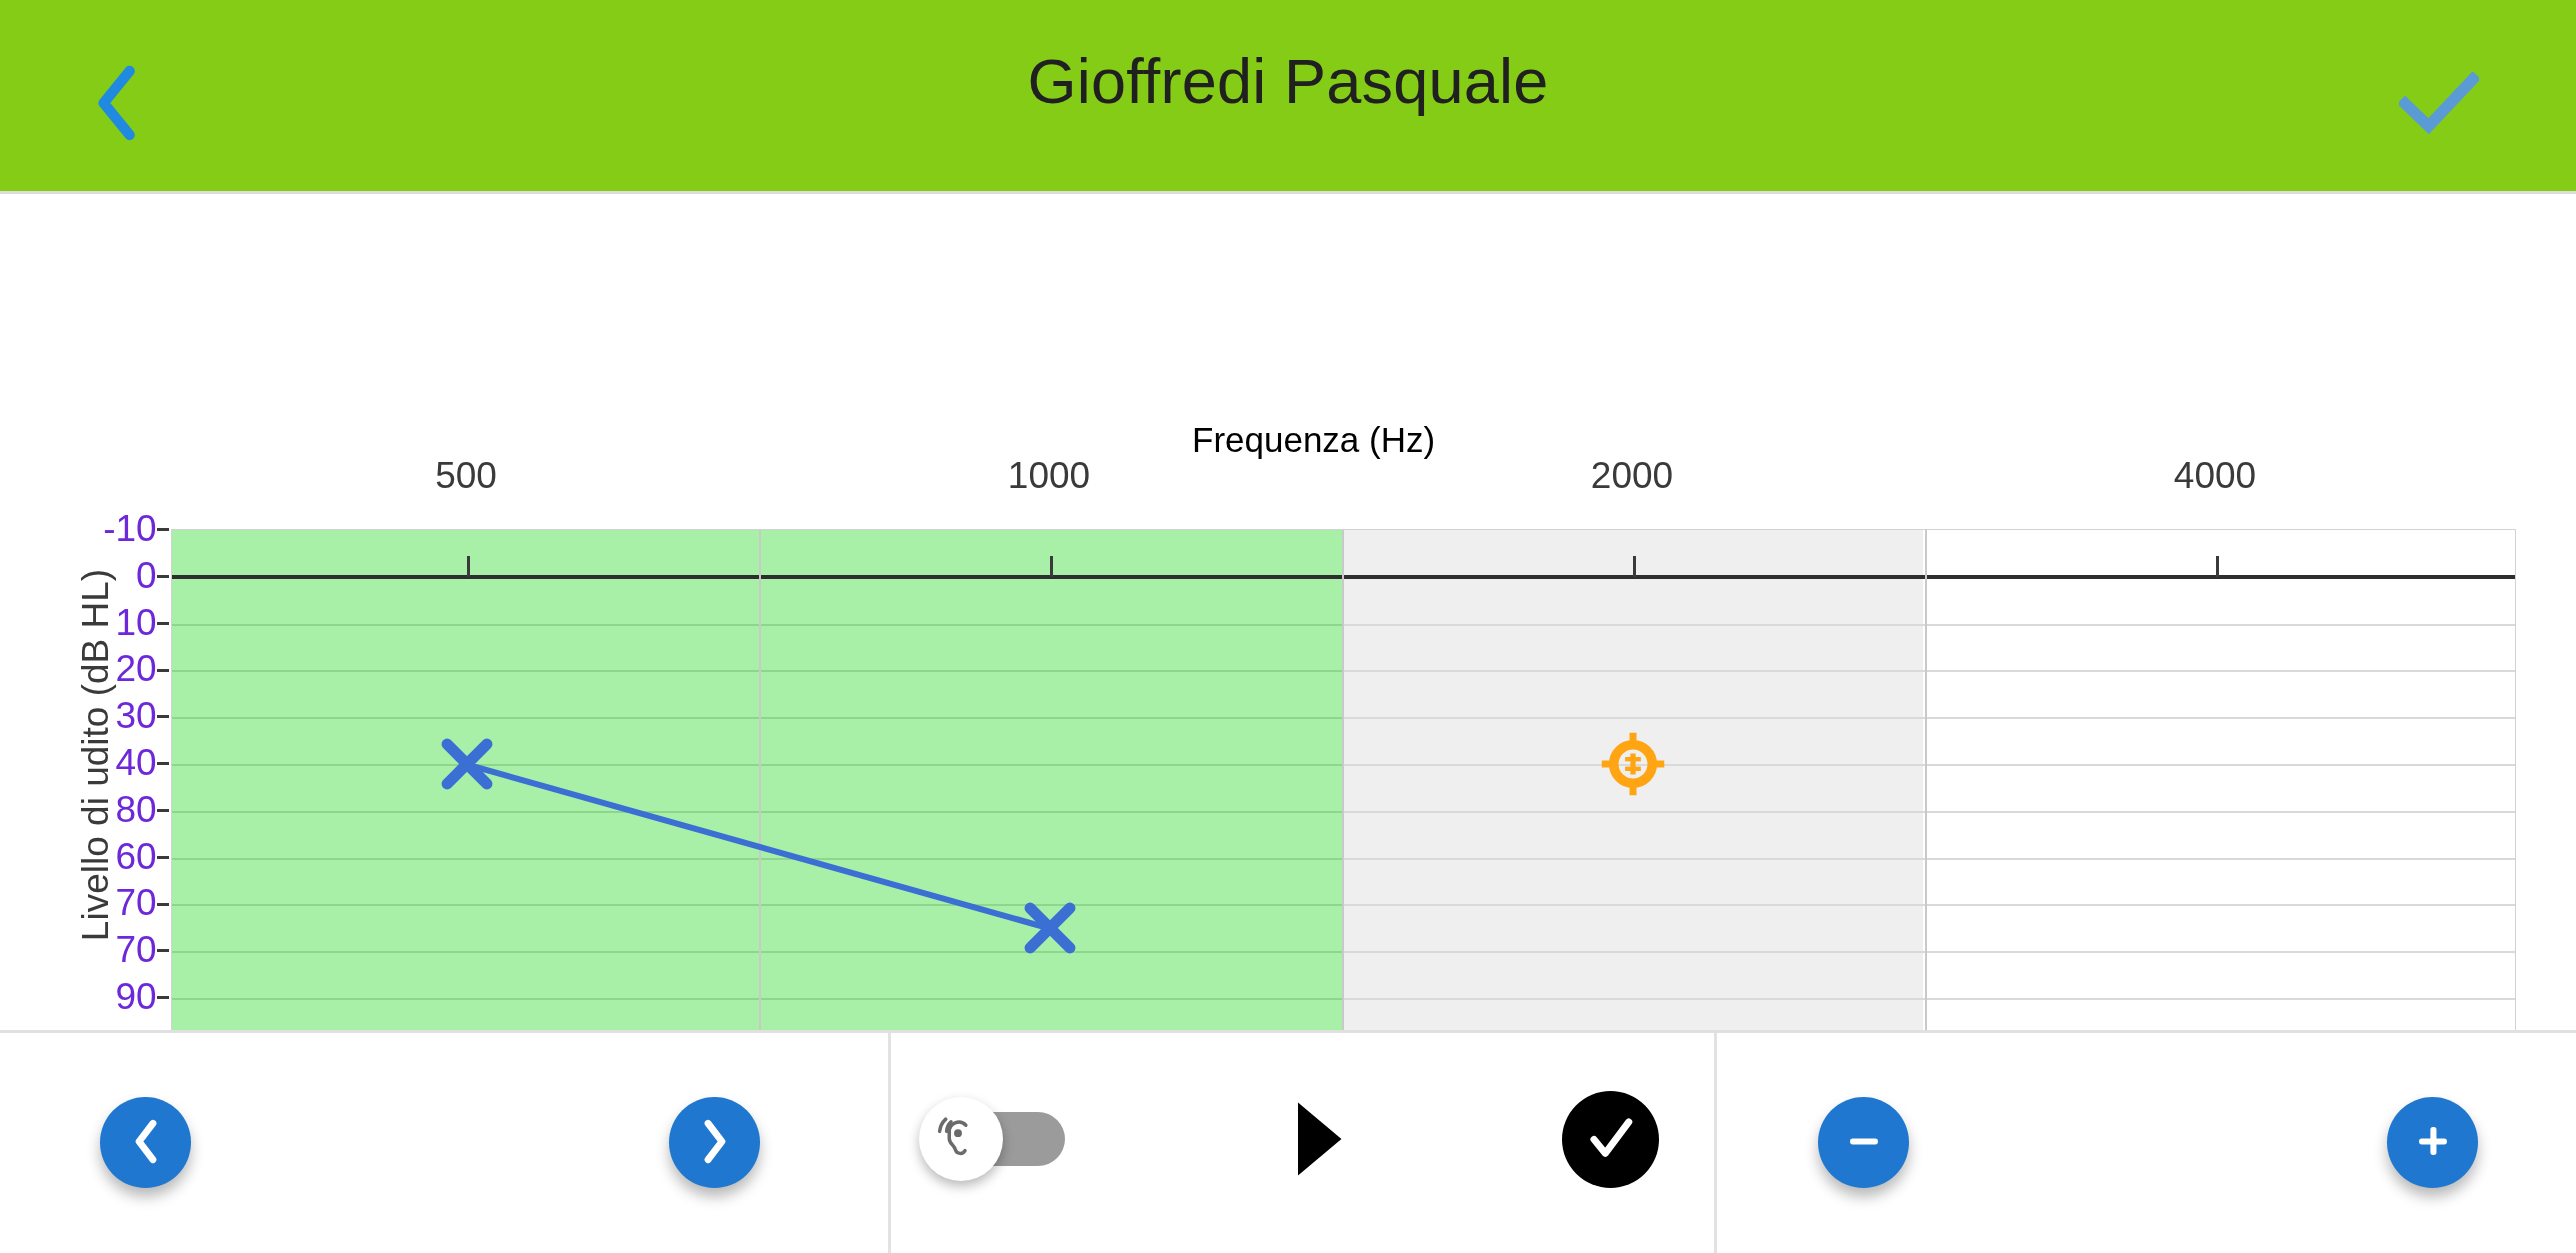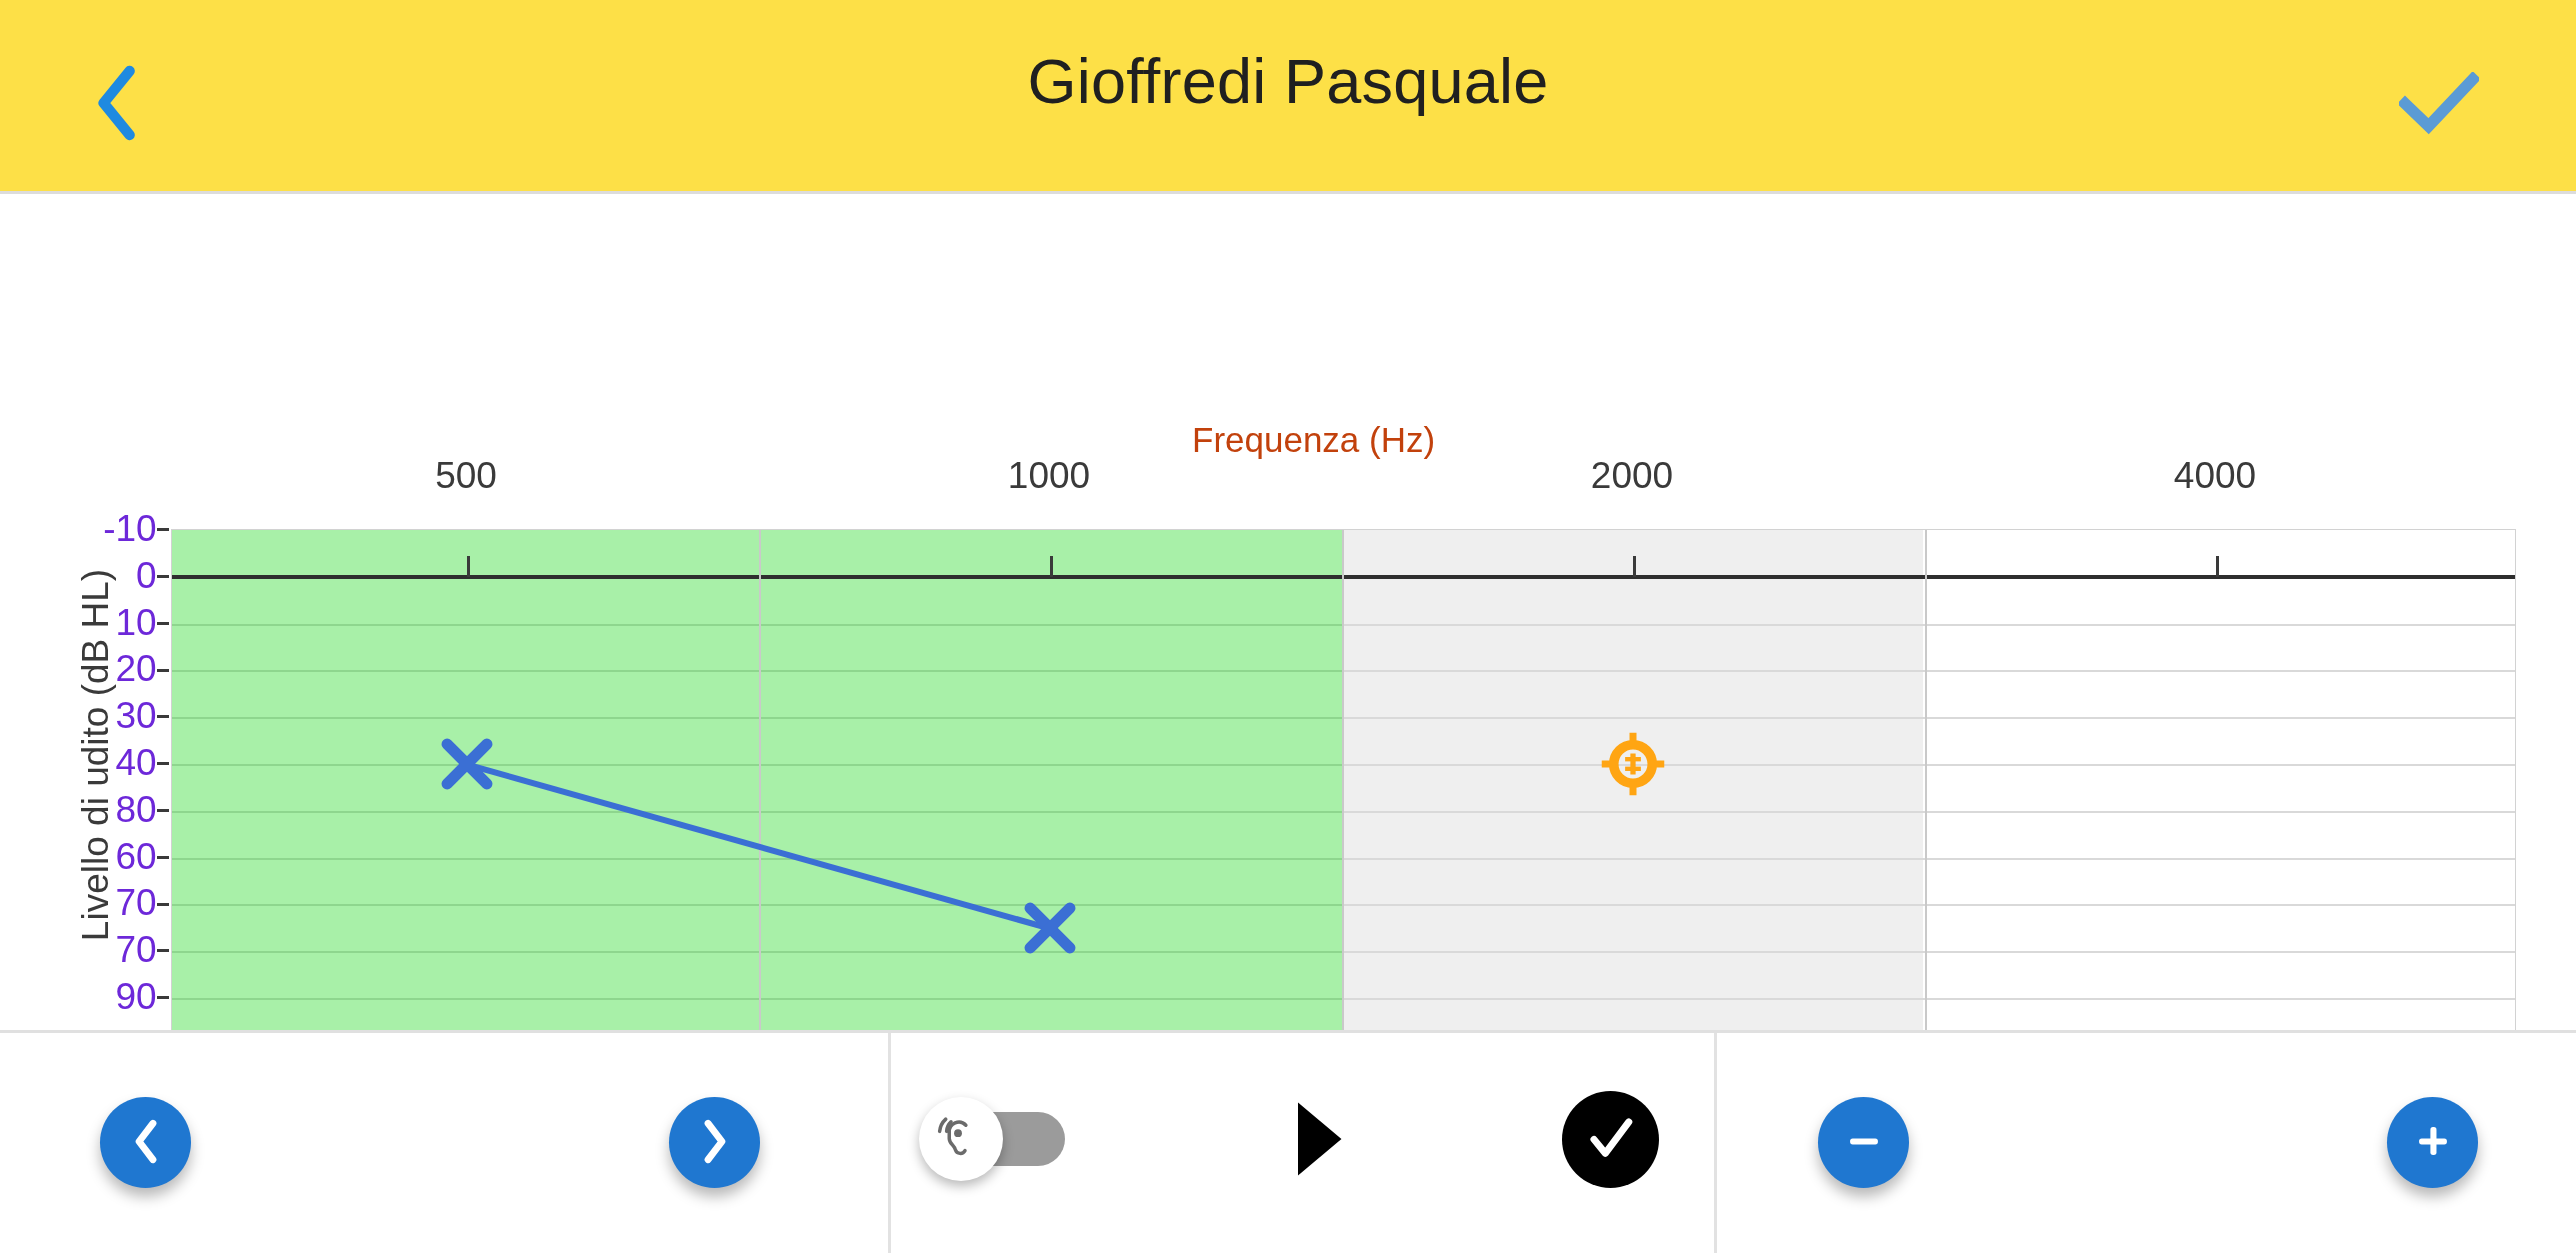--- a/index.html
+++ b/index.html
@@ -7,21 +7,21 @@
     width: 2576px; height: 1253px;
     background: #ffffff;
     font-family: "Liberation Sans", sans-serif;
     overflow: hidden;
   }
   #app { position: relative; width: 2576px; height: 1253px; background:#fff; }
 
   
   .header {
     position: absolute; left:0; top:0; width:2576px; height:193px;
-    background:#fde047;
+    background:#84cc16;
   }
   .header-divider {
     position:absolute; left:0; top:191px; width:2576px; height:2.6px;
     background:#dcdcdc;
   }
   .back-btn {
     position:absolute; left:78px; top:64px; width:78px; height:78px;
     display:flex; align-items:center; justify-content:center; cursor:pointer;
   }
   .back-btn svg { display:block; }
@@ -37,21 +37,21 @@
     display:flex; align-items:center; justify-content:center; cursor:pointer;
   }
 
   
   .chart-wrap {
     position:absolute; left:0; top:194px; width:2576px; height:837px;
     background:#fff;
   }
   .chart-title {
     position:absolute; left:1192px; top:226px;
-    font-size:35px; color:#c2410c; white-space:nowrap;
+    font-size:35px; color:#000000; white-space:nowrap;
   }
   .xtick-label {
     position:absolute; top:261px;
     font-size:37px; color:#3a3a3a; transform:translateX(-50%);
     white-space:nowrap;
   }
   .ylabel-rot {
     position:absolute; left:-131px; top:540px; width:453px;
     transform:rotate(-90deg);
     transform-origin:center center;

